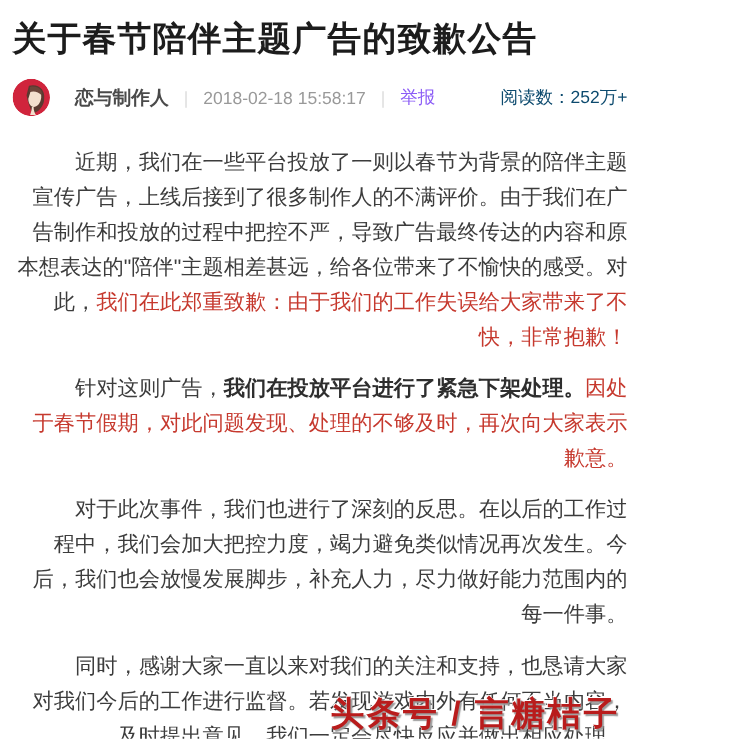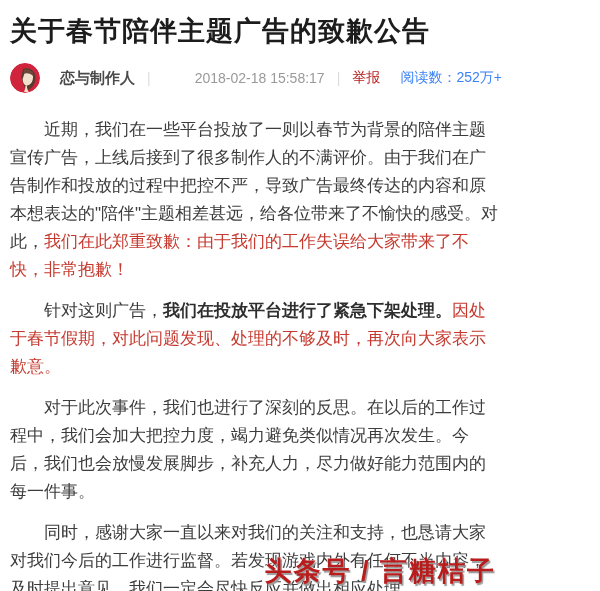--- a/index.html
+++ b/index.html
@@ -46,43 +46,44 @@
     color: #4a4a4a;
     font-weight: 700;
     font-size: 15px;
     cursor: pointer;
   }
   .meta-divider {
     margin: 0 12px;
     color: #dddddd;
     font-size: 14px;
   }
-  .timestamp { color: #999999; margin-left: 32px; }
+  .timestamp { color: #999999; }
   .report-link {
-    color: #b91c1c;
+    color: #8b5cf6;
     cursor: pointer;
     text-decoration: none;
     text-align: right;
   }
   .read-count {
     margin-left: auto;
-    color: #3b82f6;
+    color: #0c4a6e;
     font-size: 14px;
   }
   .article-body {
     margin-top: 22px;
     font-size: 17px;
     line-height: 28px;
     color: #3c3c3c;
   }
   .greeting { text-indent: 0; }
   .article-body p.para {
     margin-top: 13px;
     text-indent: 2em;
     word-break: break-all;
+    text-align: right;
   }
   .red-text { color: #c6392e; }
   .bold-text { font-weight: 700; color: #2e2e2e; }
   .watermark {
     position: absolute;
     right: 16px;
     bottom: 2px;
     font-size: 27px;
     font-weight: 700;
     letter-spacing: 2px;

